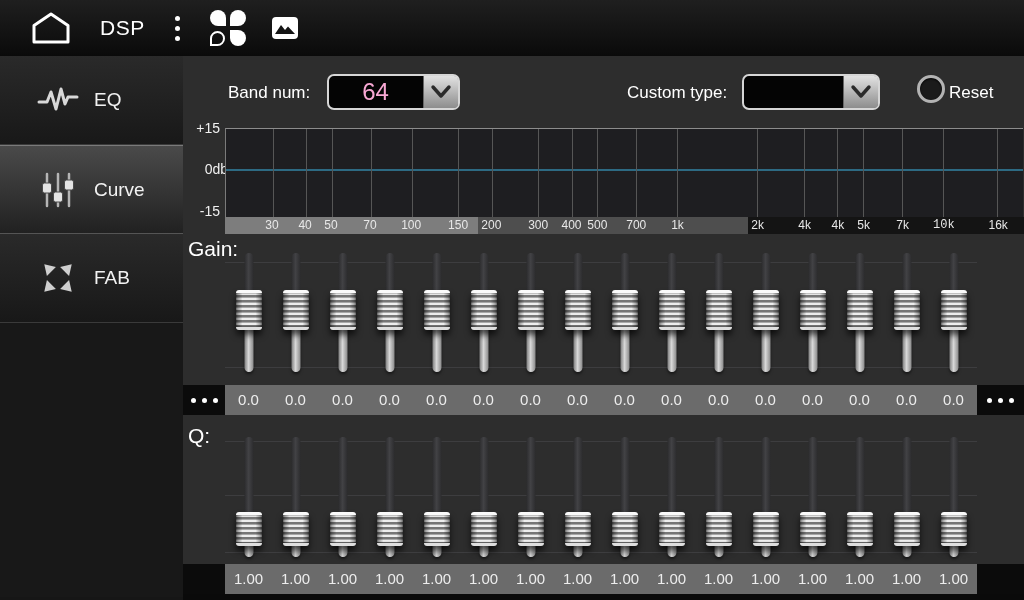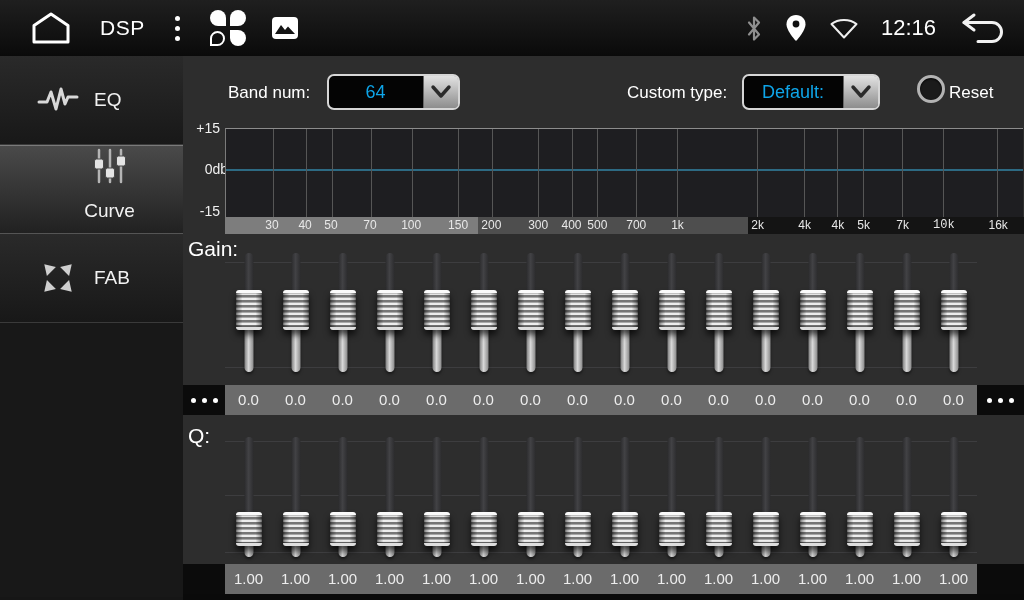--- a/index.html
+++ b/index.html
@@ -21,30 +21,30 @@
   .clover .p-br{right:0;bottom:0;border-radius:0 50% 50% 50%;}
   .clover .p-bl{left:0;bottom:0;background:transparent;border:2.5px solid #fff;
                 width:11px;height:11px;border-radius:50% 50% 50% 0;}
   .gallery{width:26px;height:22px;background:#fff;border-radius:4px;position:relative;overflow:hidden;}
   .gallery svg{position:absolute;left:0;top:0;}
   
   .sidebar{position:absolute;left:0;top:56px;width:183px;height:544px;background:#161616;}
   .side-item{position:relative;height:89px;display:flex;align-items:center;gap:14px;padding-left:36px;
              background:linear-gradient(180deg,#2a2a2a,#181818);border-bottom:1px solid #3a3a3a;box-sizing:border-box;}
   .side-item.selected{background:linear-gradient(180deg,#4a4a4a,#212121);
-             border-top:1px solid #7a7a7a;border-bottom:1px solid #555;flex-direction:column;}
+             border-top:1px solid #7a7a7a;border-bottom:1px solid #555;}
   .side-item .lbl{font-size:19px;color:#f2f2f2;}
   .side-rest{height:274px;background:#181818;}
   
   .main{position:absolute;left:183px;top:56px;width:841px;height:544px;background:#2d2d2d;}
   .ctl-label{position:absolute;font-size:17px;color:#fff;}
   .dropdown{position:absolute;height:36px;background:#040404;border:2px solid #d6d6d6;
             border-radius:7px;box-sizing:border-box;}
   .dropdown .val{position:absolute;left:0;top:0;bottom:0;right:36px;display:flex;
-                 align-items:center;justify-content:center;font-size:18px;color:#0ea5e9;}
+                 align-items:center;justify-content:center;font-size:24px;color:#f9a8d4;}
   .dropdown .chev{position:absolute;right:0;top:0;bottom:0;width:34px;
                  background:linear-gradient(180deg,#e2e2e2,#8d8d8d);
                  border-left:1px solid #666;border-radius:0 4px 4px 0;
                  display:flex;align-items:center;justify-content:center;}
   .radio{position:absolute;width:22px;height:22px;border-radius:50%;
          border:3px solid #b3b3b3;background:#1b1b1b;box-shadow:inset 0 1px 2px #000;}
   
   .ylab{position:absolute;width:37px;text-align:right;font-size:14px;color:#f0f0f0;}
   .plot{position:absolute;left:42px;top:72px;width:798px;height:89px;background:#1e1e21;
         border-top:1px solid #8c8c8c;border-left:1px solid #7a7a7a;box-sizing:border-box;}
@@ -102,37 +102,20 @@
           <i class="p-tr"></i>
           <i class="p-br"></i>
           <i class="p-bl"></i>
       </div>
       <div class="gallery">
         <svg width="26" height="22" viewBox="0 0 26 22">
           <path d="M3,17 L9,8 L13,13 L16,9.5 L23,17 Z" fill="#141414"></path>
         </svg>
       </div>
     </div>
-    <div class="tb-right">
-      <svg width="18" height="27" viewBox="0 0 18 26">
-        <path d="M4,7 L14,19 L9,24 L9,2 L14,7 L4,19" fill="none" stroke="#8f8f8f" stroke-width="2.2" stroke-linejoin="round" stroke-linecap="round"></path>
-      </svg>
-      <svg width="22" height="28" viewBox="0 0 22 28">
-        <path d="M11,1 C5.5,1 1.5,5 1.5,10.2 C1.5,17 11,27 11,27 C11,27 20.5,17 20.5,10.2 C20.5,5 16.5,1 11,1 Z" fill="#fff"></path>
-        <circle cx="11" cy="10" r="3.4" fill="#101010"></circle>
-      </svg>
-      <svg width="30" height="24" viewBox="0 0 30 24">
-        <path d="M2.5,8 C9,2.5 21,2.5 27.5,8 L15,21.5 Z" fill="none" stroke="#f0f0f0" stroke-width="2" stroke-linejoin="round"></path>
-      </svg>
-      <span class="tb-time">12:16</span>
-      <svg width="52" height="32" viewBox="0 0 52 32">
-        <path d="M16,3 L6,10.5 L16,18" fill="none" stroke="#f2f2f2" stroke-width="3" stroke-linecap="round" stroke-linejoin="round"></path>
-        <path d="M6,10.5 H34 a9.5,9.5 0 0 1 0,19 H20" fill="none" stroke="#f2f2f2" stroke-width="3" stroke-linecap="round"></path>
-      </svg>
-    </div>
   </div>
 
   <div class="sidebar">
     <div class="side-item">
       <svg width="44" height="36" viewBox="0 0 44 36">
         <path d="M3,20 H11 L15,10 L20,27 L25,7 L29,22 L32,15 H41" fill="none" stroke="#d8d8d8" stroke-width="3" stroke-linecap="round" stroke-linejoin="round"></path>
       </svg>
       <span class="lbl">EQ</span>
     </div>
     <div class="side-item selected">
@@ -171,21 +154,20 @@
       <span class="val">64</span>
       <div class="chev">
         <svg width="22" height="16" viewBox="0 0 22 16">
             <path d="M3,3 L11,12 L19,3" fill="none" stroke="#2b2b2b" stroke-width="3.4" stroke-linecap="round" stroke-linejoin="round"></path>
           </svg>
       </div>
     </div>
 
     <span class="ctl-label" style="left:444px;top:27px;">Custom type:</span>
     <div class="dropdown" style="left:559px;top:18px;width:138px;">
-      <span class="val">Default:</span>
       <div class="chev">
         <svg width="22" height="16" viewBox="0 0 22 16">
             <path d="M3,3 L11,12 L19,3" fill="none" stroke="#2b2b2b" stroke-width="3.4" stroke-linecap="round" stroke-linejoin="round"></path>
           </svg>
       </div>
     </div>
 
     <div class="radio" style="left:734px;top:19px;"></div>
     <span class="ctl-label" style="left:766px;top:27px;">Reset</span>
 

